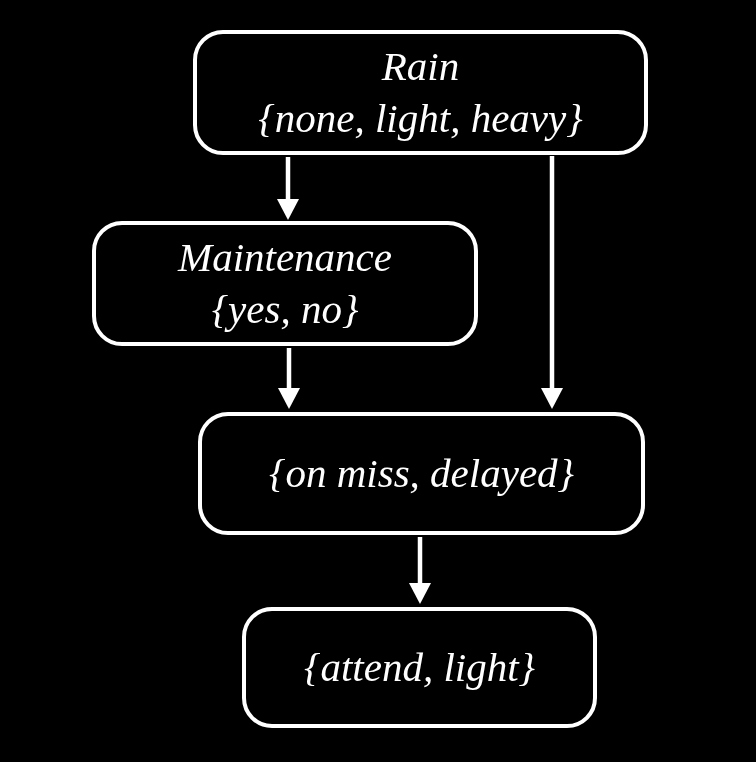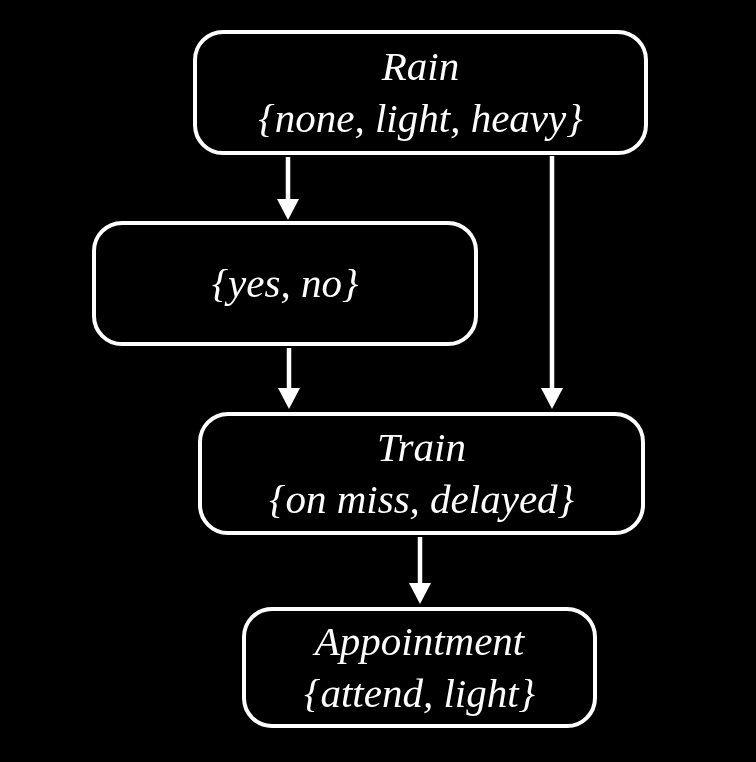--- a/index.html
+++ b/index.html
@@ -74,26 +74,25 @@
       <polygon points="420,604 409,583 431,583" fill="#ffffff"></polygon>
     </g>
   </svg>
 
   <div class="node" id="node-rain">
     <div class="node-label">Rain</div>
     <div class="node-values">{none, light, heavy}</div>
   </div>
 
   <div class="node" id="node-maintenance">
+    <div class="node-label">Maintenance</div>
     <div class="node-values">{yes, no}</div>
   </div>
 
   <div class="node" id="node-train">
-    <div class="node-label">Train</div>
     <div class="node-values">{on miss, delayed}</div>
   </div>
 
   <div class="node" id="node-appointment">
-    <div class="node-label">Appointment</div>
     <div class="node-values">{attend, light}</div>
   </div>
 
 </div>
 
 </body></html>

